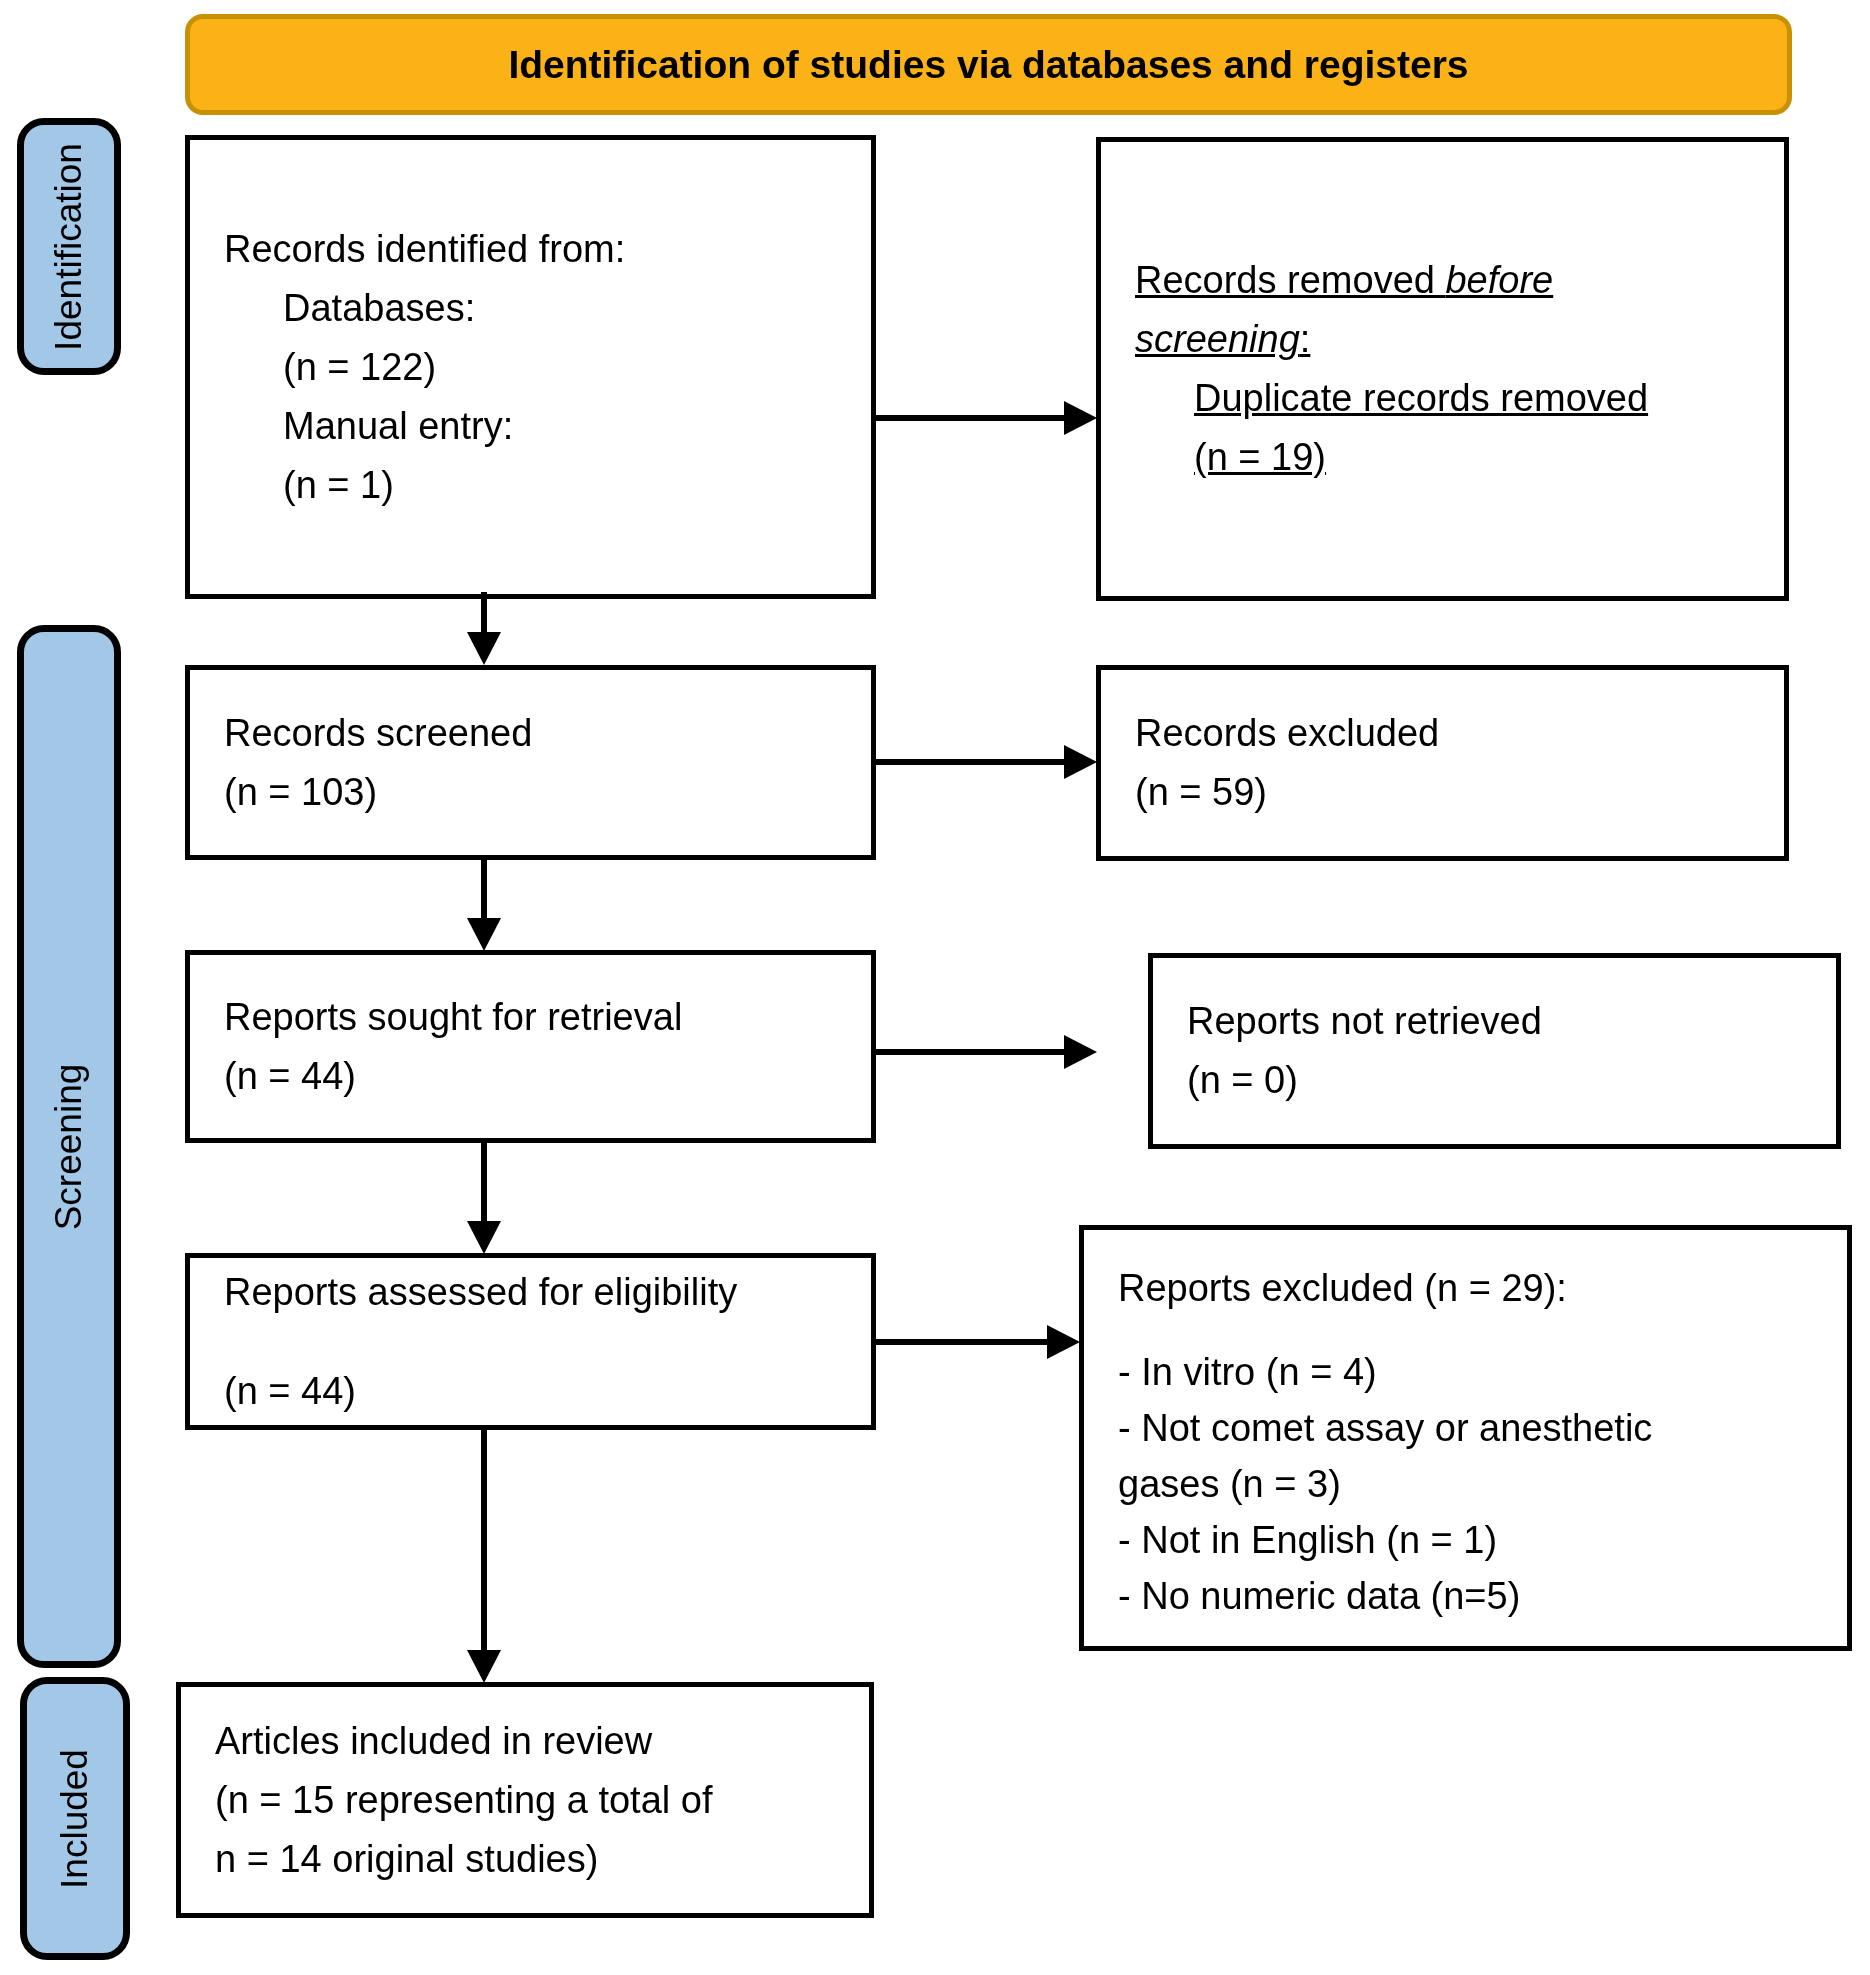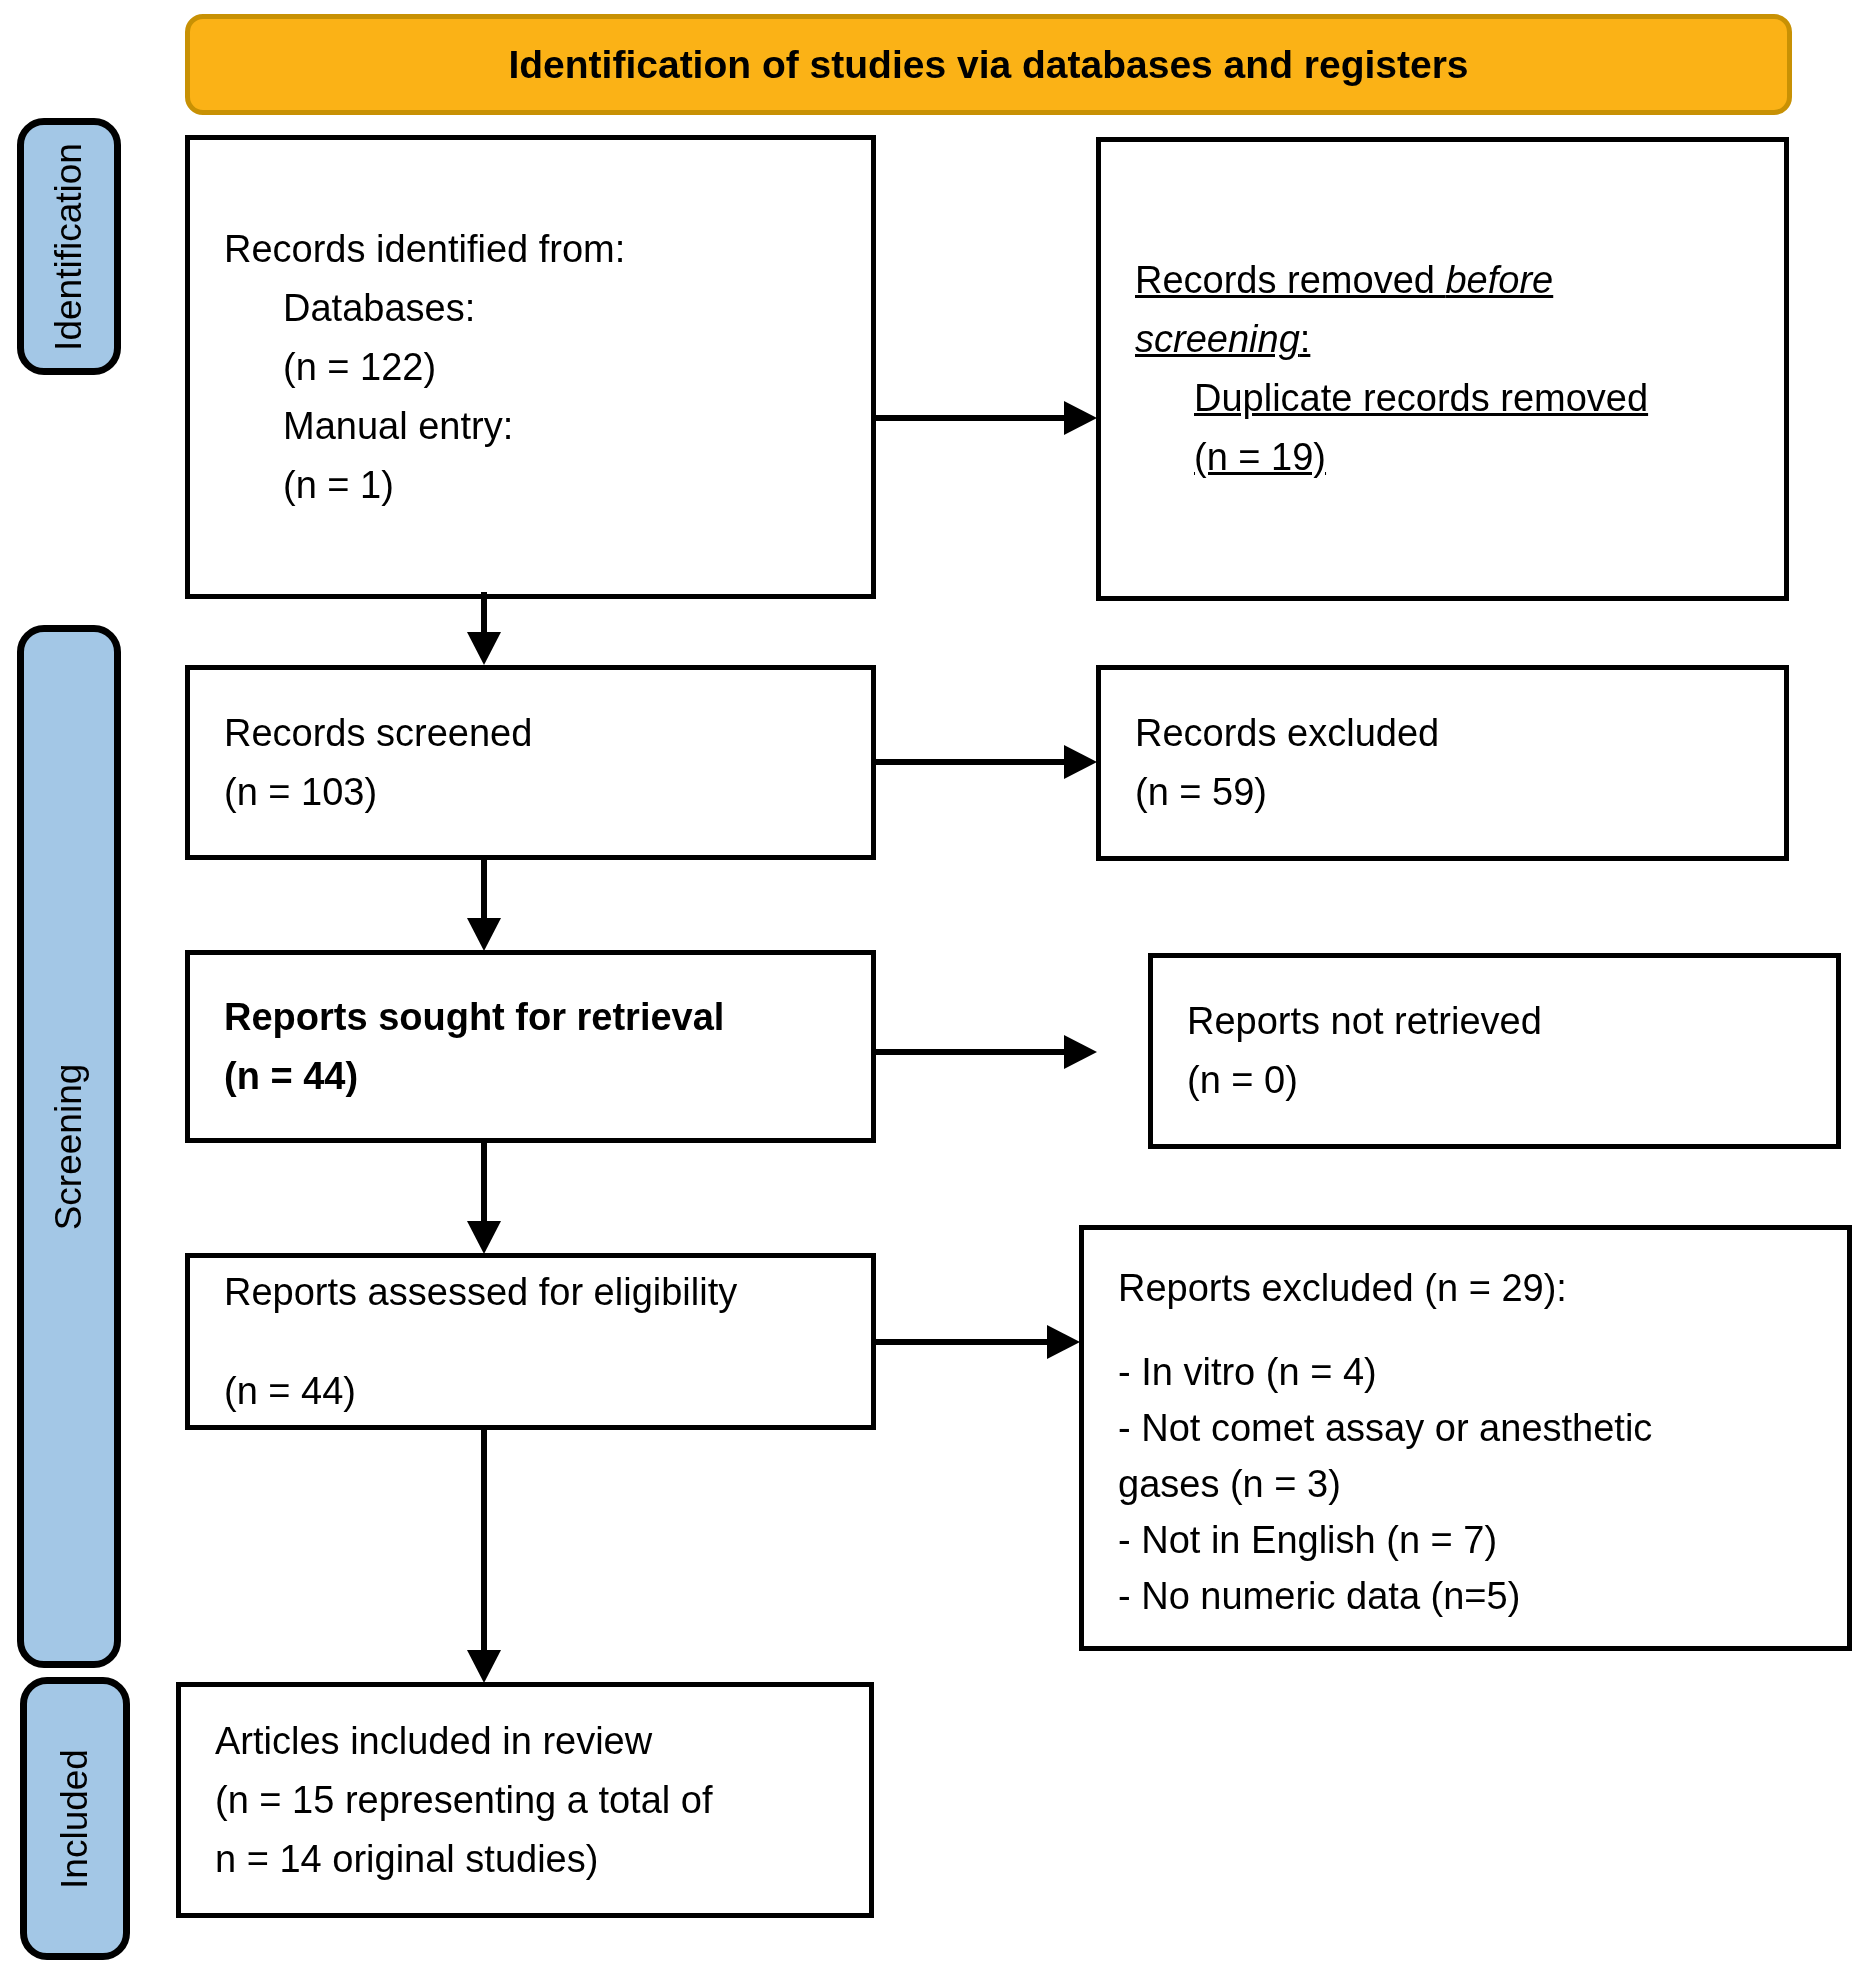--- a/index.html
+++ b/index.html
@@ -51,21 +51,21 @@
     border: 5.6px solid #000000;
     box-sizing: border-box;
     display: flex; flex-direction: column; justify-content: center;
     font-size: 38px; line-height: 59px;
     padding: 11.2px 22.4px 11.2px 34px;
   }
   #box-identified        { left: 185px;  top: 135px;  width: 691px; height: 464px; }
   #box-removed           { left: 1096px; top: 137px;  width: 693px; height: 464px; text-decoration: underline; }
   #box-screened          { left: 185px;  top: 665px; width: 691px; height: 195px; }
   #box-excluded          { left: 1096px; top: 665px; width: 693px; height: 196px; }
-  #box-sought            { left: 185px;  top: 950px; width: 691px; height: 193px; font-weight: bold; }
+  #box-sought            { left: 185px;  top: 950px; width: 691px; height: 193px; }
   #box-not-retrieved     { left: 1148px; top: 953px; width: 693px; height: 196px; }
   #box-assessed          { left: 185px;  top: 1253px; width: 691px; height: 177px; gap: 40px; }
   #box-reports-excluded  { left: 1079px; top: 1225px; width: 773px; height: 426px;
                            line-height: 56px; padding-top: 14px; padding-bottom: 5.6px; }
   #box-included-articles { left: 176px;  top: 1682px; width: 698px; height: 236px; }
 
   .indent { padding-left: 59px; }
   .gap { margin-top: 28px; }
   .it { font-style: italic; }
 
@@ -151,21 +151,21 @@
   <div class="box" id="box-assessed">
     <div>Reports assessed for eligibility</div>
     <div>(n = 44)</div>
   </div>
 
   <div class="box" id="box-reports-excluded">
     <div>Reports excluded (n = 29):</div>
     <div class="gap">- In vitro (n = 4)</div>
     <div>- Not comet assay or anesthetic</div>
     <div>gases (n = 3)</div>
-    <div>- Not in English (n = 7)</div>
+    <div>- Not in English (n = 1)</div>
     <div>- No numeric data (n=5)</div>
   </div>
 
   <div class="box" id="box-included-articles">
     <div>Articles included in review</div>
     <div>(n = 15 representing a total of</div>
     <div>n = 14 original studies)</div>
   </div>
 
   <div class="vline" id="av1"></div>

